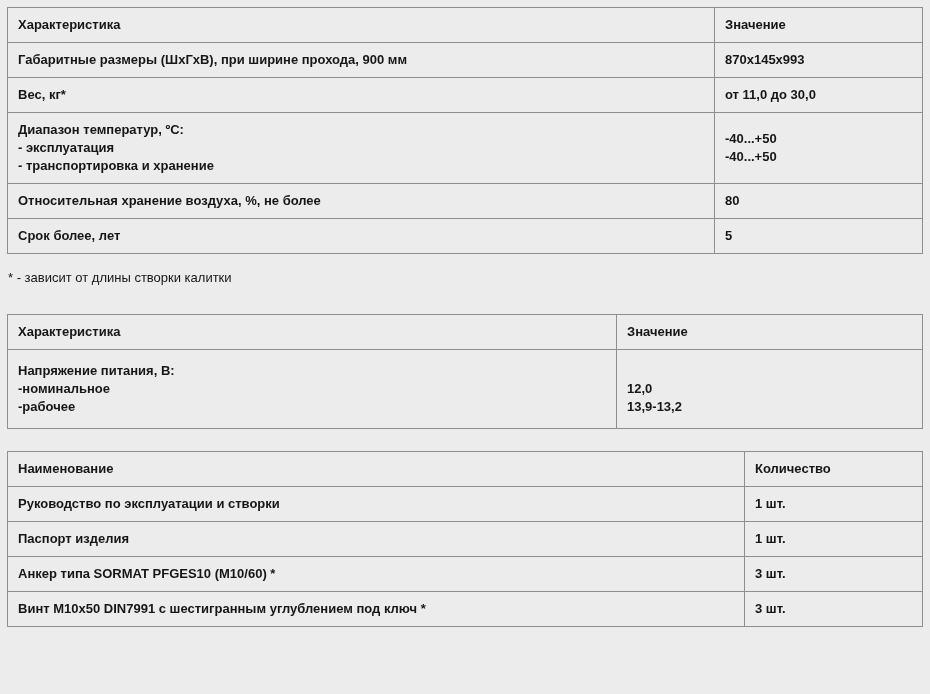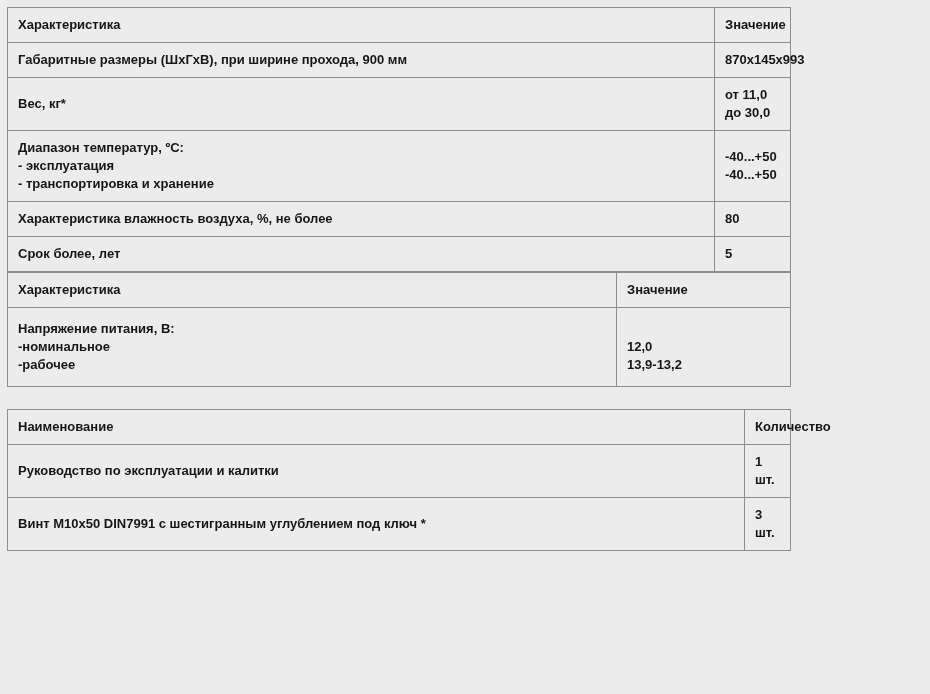--- a/index.html
+++ b/index.html
@@ -17,21 +17,21 @@
   }
   .page {
     box-sizing: border-box;
     width: 930px;
     height: 694px;
     padding: 7px;
   }
   table.spec {
     border-collapse: collapse;
     table-layout: fixed;
-    width: 784px;
+    width: 916px;
     background: #ececec;
   }
   table.spec th,
   table.spec td {
     border: 1px solid #8e8e8e;
     padding: 8px 10px;
     text-align: left;
     vertical-align: middle;
     white-space: pre-line;
     line-height: 18px;
@@ -76,30 +76,31 @@
         <td>от 11,0 до 30,0</td>
       </tr>
       <tr>
         <td>Диапазон температур, ºС:
 - эксплуатация
 - транспортировка и хранение</td>
         <td>-40...+50
 -40...+50</td>
       </tr>
       <tr>
-        <td>Характеристика влажность воздуха, %, не более</td>
+        <td>Относительная хранение воздуха, %, не более</td>
         <td>80</td>
       </tr>
       <tr>
         <td>Срок более, лет</td>
         <td>5</td>
       </tr>
     </tbody>
   </table>
 
+  <p class="footnote">* - зависит от длины створки калитки</p>
 
   <table class="spec t2">
     <colgroup>
         <col class="col-name">
         <col class="col-value">
       </colgroup>
     <thead>
       <tr>
         <th>Характеристика</th>
         <th>Значение</th>
@@ -123,22 +124,30 @@
         <col class="col-value">
       </colgroup>
     <thead>
       <tr>
         <th>Наименование</th>
         <th>Количество</th>
       </tr>
     </thead>
     <tbody>
       <tr>
-        <td>Руководство по эксплуатации и калитки</td>
+        <td>Руководство по эксплуатации и створки</td>
         <td>1 шт.</td>
+      </tr>
+      <tr>
+        <td>Паспорт изделия</td>
+        <td>1 шт.</td>
+      </tr>
+      <tr>
+        <td>Анкер типа SORMAT PFGES10 (М10/60) *</td>
+        <td>3 шт.</td>
       </tr>
       <tr>
         <td>Винт М10х50 DIN7991 с шестигранным углублением под ключ *</td>
         <td>3 шт.</td>
       </tr>
     </tbody>
   </table>
 
 </div>
 

